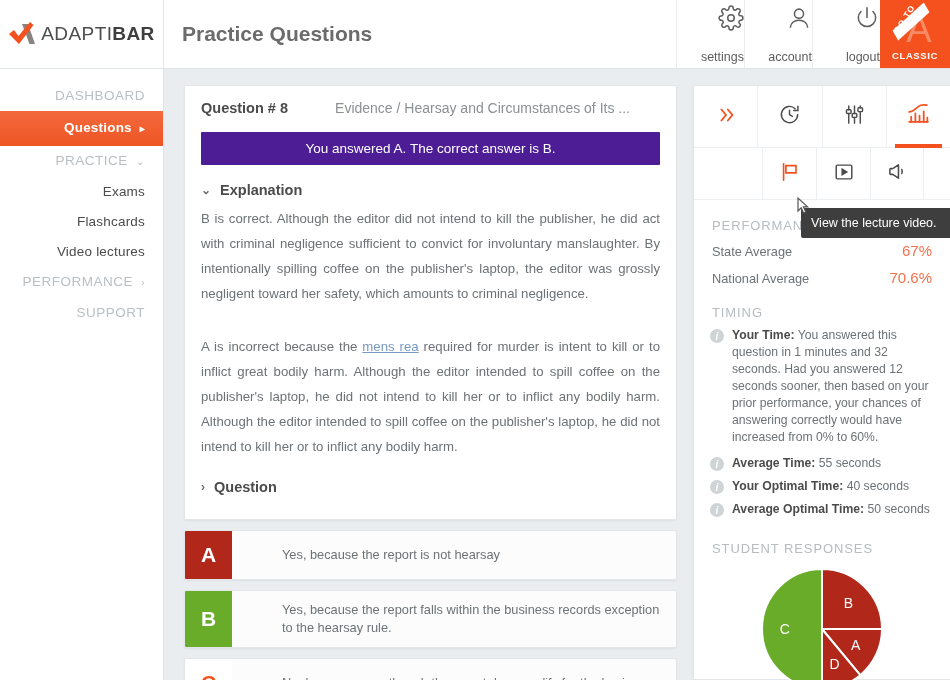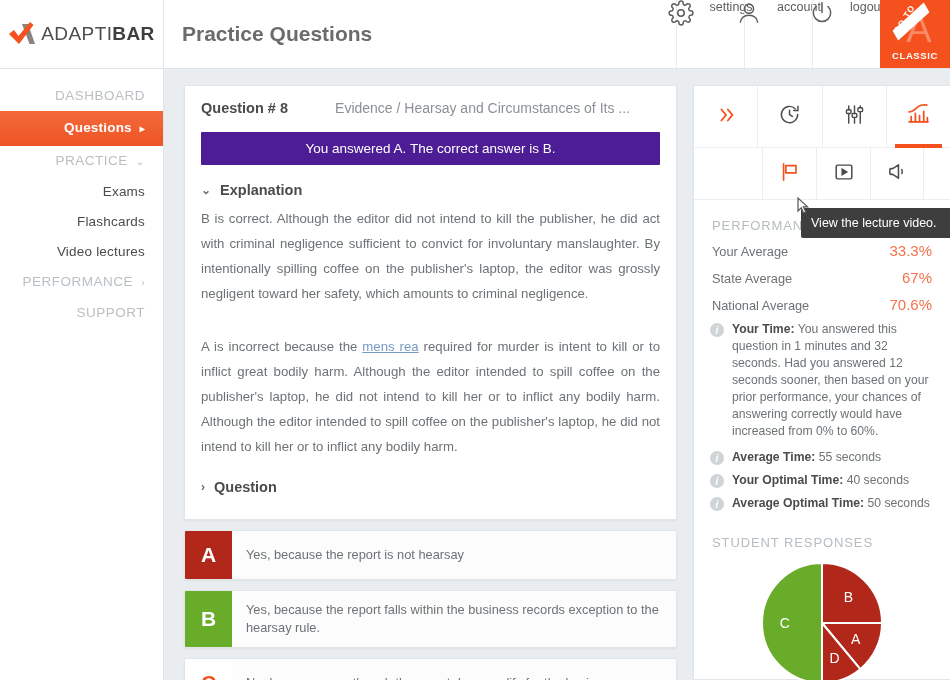--- a/index.html
+++ b/index.html
@@ -23,22 +23,22 @@
     border-right: 1px solid #e3e7e9; gap: 2px;
   }
   .brand-mark { width: 28px; height: 26px; position: relative; margin-right: 3px; }
   .brand-text { font-size: 19px; letter-spacing: .4px; color: #4d4d4d; }
   .brand-text b { color: #3f3f3f; }
   .page-title {
     flex: 1; display: flex; align-items: center; padding-left: 18px;
     font-size: 21px; color: #6b6b6b; font-weight: 700;
   }
   .topbtn {
-    width: 68px; display: flex; flex-direction: row;
-    align-items: flex-start; justify-content: center; gap: 15px;
+    width: 68px; display: flex; flex-direction: column;
+    align-items: flex-end; justify-content: center; gap: 15px;
     border-left: 1px solid #e9edef; cursor: pointer;
   }
   .topbtn .lbl { font-size: 12.5px; color: #5d5d5d; }
   .classic {
     width: 70px; background: #f4511e; color: #fff; position: relative;
     display: flex; align-items: center; justify-content: center; cursor: pointer;
     overflow: hidden;
   }
   .classic .goto {
     position: absolute; left: 8px; top: 14px;
@@ -117,21 +117,21 @@
   .choice .badge {
     width: 47px; min-height: 48px; flex: 0 0 47px;
     display: flex; align-items: center; justify-content: center;
     font-size: 21px; font-weight: bold; color: #fff;
   }
   .choice .badge.red { background: #b1281b; }
   .choice .badge.green { background: #69ac29; }
   .choice .badge.plain { background: #fff; color: #f4511e; }
   .choice .txt {
     flex: 1; display: flex; align-items: center; padding: 10px 14px;
-    font-size: 12.8px; line-height: 18px; color: #6c7276;
+    font-size: 12.8px; line-height: 18px; color: #6c7276; margin-left: 36px;
   }
 
   
   .right {
     position: absolute; top: 85px; left: 693px; width: 257px; height: 595px;
     background: #fff; border: 1px solid #e2e6e8; border-right: none;
     box-shadow: 0 1px 2px rgba(0,0,0,.05);
   }
   .tabbar { display: flex; height: 62px; border-bottom: 1px solid #eceff1; }
   .tab {
@@ -382,32 +382,29 @@
     <div class="cursor-icon">
       <svg width="20" height="24" viewBox="0 0 20 24">
         <path d="M4 2v13l3.2-3.2 2.4 5.2 2.2-1-2.4-5.1h4.2z" fill="#fff" stroke="#555" stroke-width="1.2"></path>
       </svg>
     </div>
 
     <div class="tooltip">View the lecture video.</div>
 
     <div class="sect-title">PERFORMANCE</div>
     <div class="perf-row">
-      <span>Your Average</span>
-      <span class="val">33.3%</span>
-    </div>
-    <div class="perf-row">
       <span>State Average</span>
       <span class="val">67%</span>
     </div>
     <div class="perf-row">
       <span>National Average</span>
       <span class="val">70.6%</span>
     </div>
 
+    <div class="sect-title" style="padding-top:14px;">TIMING</div>
     <div class="tm-row">
       <span class="info-dot">i</span>
       <span><b>Your Time:</b><span> You answered this question in 1 minutes and 32 seconds. Had you answered 12 seconds sooner, then based on your prior performance, your chances of answering correctly would have increased from 0% to 60%.</span></span>
     </div>
     <div class="tm-row" style="padding-top:6px;">
       <span class="info-dot">i</span>
       <span><b>Average Time:</b><span> 55 seconds</span></span>
     </div>
     <div class="tm-row">
       <span class="info-dot">i</span>

